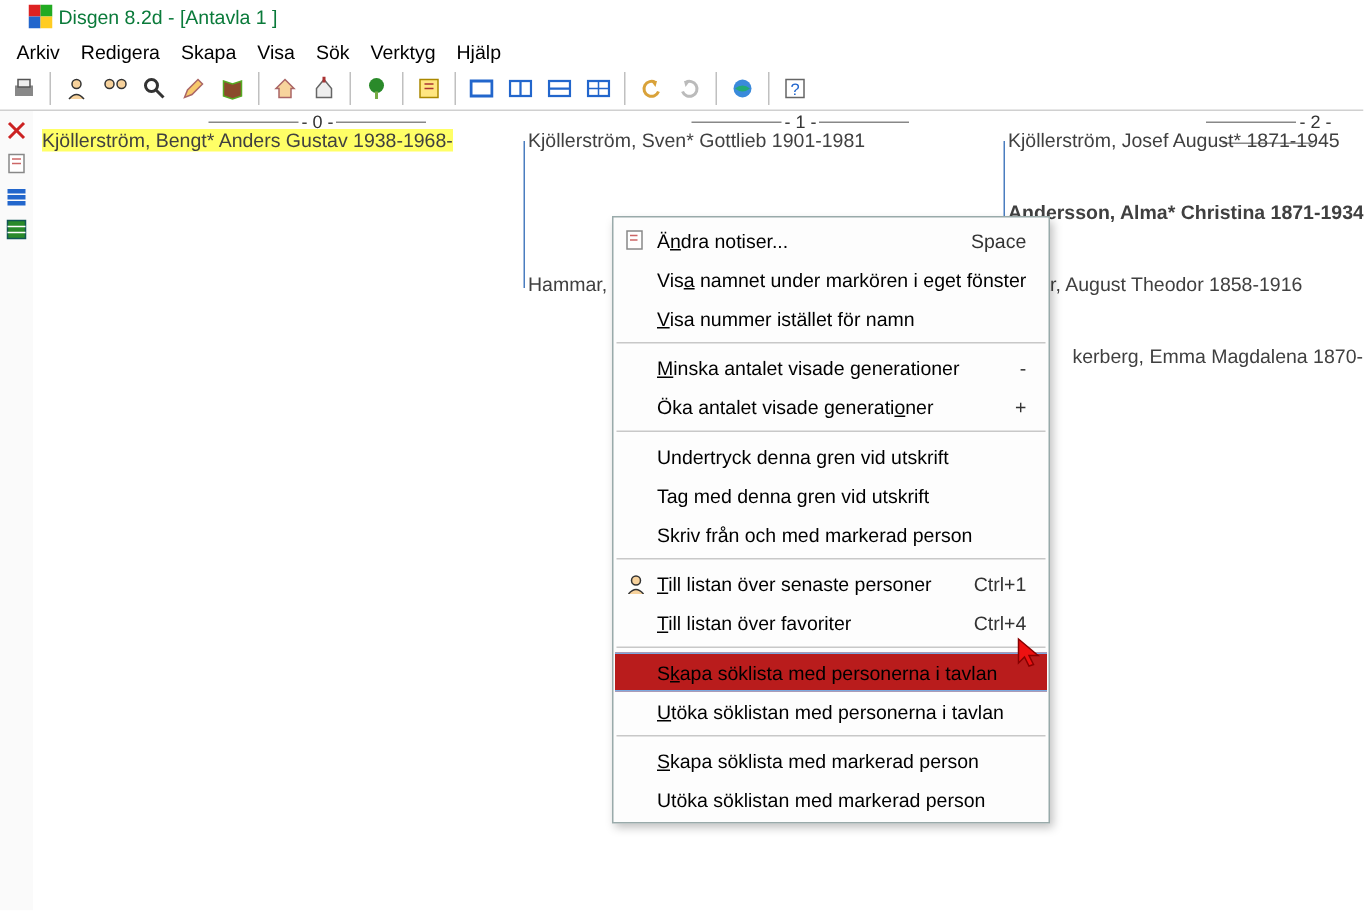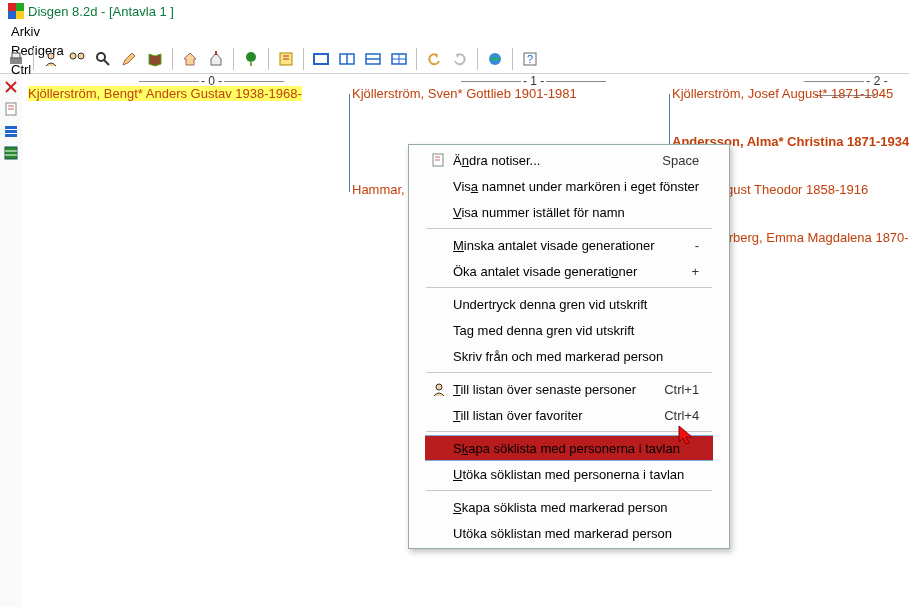--- a/index.html
+++ b/index.html
@@ -1,36 +1,36 @@
 <!DOCTYPE html>
 <html><head>
 <meta charset="utf-8">
 <style>
   * { box-sizing: border-box; margin: 0; padding: 0; }
   body { font-family: "Segoe UI", Tahoma, sans-serif; font-size: 13px; background: #fff; width: 909px; height: 607px; overflow: hidden; }
-  .titlebar { height: 22px; background: #fff; display: flex; align-items: center; padding-left: 8px; }
+  .titlebar { height: 22px; background: #fff; display: flex; align-items: center; padding-left: 19px; }
   .titlebar .appicon { width: 16px; height: 16px; margin-right: 4px; display: inline-block; }
   .titlebar .appicon svg { width:16px; height:16px; }
   .titlebar .title { color: #0a7a3a; font-size: 13px; }
-  .menubar { height: 22px; display: flex; align-items: flex-start; padding-left: 4px; gap: 0; flex-direction: column; }
+  .menubar { height: 22px; display: flex; align-items: flex-end; padding-left: 4px; gap: 0; }
   .menubar .menuitem { padding: 2px 7px; cursor: default; }
   .toolbar { height: 30px; display: flex; align-items: center; padding-left: 4px; gap: 2px; border-bottom: 1px solid #d0d0d0; }
   .toolbar .tbtn { width: 24px; height: 24px; display: flex; align-items: center; justify-content: center; cursor: default; border-radius:2px; }
   .toolbar .sep { width: 1px; height: 22px; background: #c0c0c0; margin: 0 3px; }
   .workarea { position: relative; display: flex; height: calc(607px - 22px - 22px - 30px); }
   .leftbar { width: 22px; background: #fafafa; display:flex; flex-direction:column; align-items:center; padding-top:4px; gap:4px; }
   .leftbar .lbtn { width:18px; height:18px; display:flex; align-items:center; justify-content:center; }
   .canvas { position: relative; flex: 1; background: #fff; }
   .genmarker { position:absolute; top:0; font-size:12px; color:#333; text-align:center; }
   .genmarker::before, .genmarker::after { content:""; display:inline-block; width:60px; border-top:1px solid #888; vertical-align:middle; margin:0 2px; }
-  .person { position:absolute; font-size:13px; color:#c2410c; white-space:nowrap; }
+  .person { position:absolute; font-size:13px; color:#404040; white-space:nowrap; }
   .person.selected { background: #ffff66; }
   .treeLine { position:absolute; background:#4a7dbf; }
   
-  .ctxmenu { position:absolute; background:#fdfdfd; border:1px solid #9aa; box-shadow:2px 3px 6px rgba(0,0,0,.25); padding:2px 16px; font-size:13px; min-width:260px; z-index:100; }
+  .ctxmenu { position:absolute; background:#fdfdfd; border:1px solid #9aa; box-shadow:2px 3px 6px rgba(0,0,0,.25); padding:2px 1px; font-size:13px; min-width:260px; z-index:100; }
   .ctxmenu .row { display:flex; align-items:center; height:26px; padding:0 14px 0 28px; position:relative; cursor:default; }
   .ctxmenu .row.highlight { background:#b91c1c; border:1px solid #7da9e0; border-left:none; border-right:none; }
   .ctxmenu .row .shortcut { margin-left:auto; padding-left:24px; color:#333; }
   .ctxmenu .sep { height:1px; background:#c8c8c8; margin:3px 1px; }
   .ctxmenu .lefticon { position:absolute; left:6px; width:16px; height:16px; display:flex; align-items:center; justify-content:center; }
   .accel { text-decoration: underline; }
   .cursor { position:absolute; width:20px; height:22px; z-index:200; }
 </style>
 </head>
 <body>
@@ -43,21 +43,21 @@
         <rect x="0" y="8" width="8" height="8" fill="#26c"></rect>
         <rect x="8" y="8" width="8" height="8" fill="#fc2"></rect>
       </svg>
   </span>
   <span class="title">Disgen 8.2d - [Antavla 1 ]</span>
 </div>
 
 <div class="menubar">
   <span class="menuitem">Arkiv</span>
   <span class="menuitem">Redigera</span>
-  <span class="menuitem">Ctrl</span>
+  <span class="menuitem">Skapa</span>
   <span class="menuitem">Visa</span>
   <span class="menuitem">Sök</span>
   <span class="menuitem">Verktyg</span>
   <span class="menuitem">Hjälp</span>
 </div>
 
 <div class="toolbar">
   <div class="tbtn">
       <svg width="16" height="16">
         <rect x="2" y="6" width="12" height="7" fill="#888"></rect>

